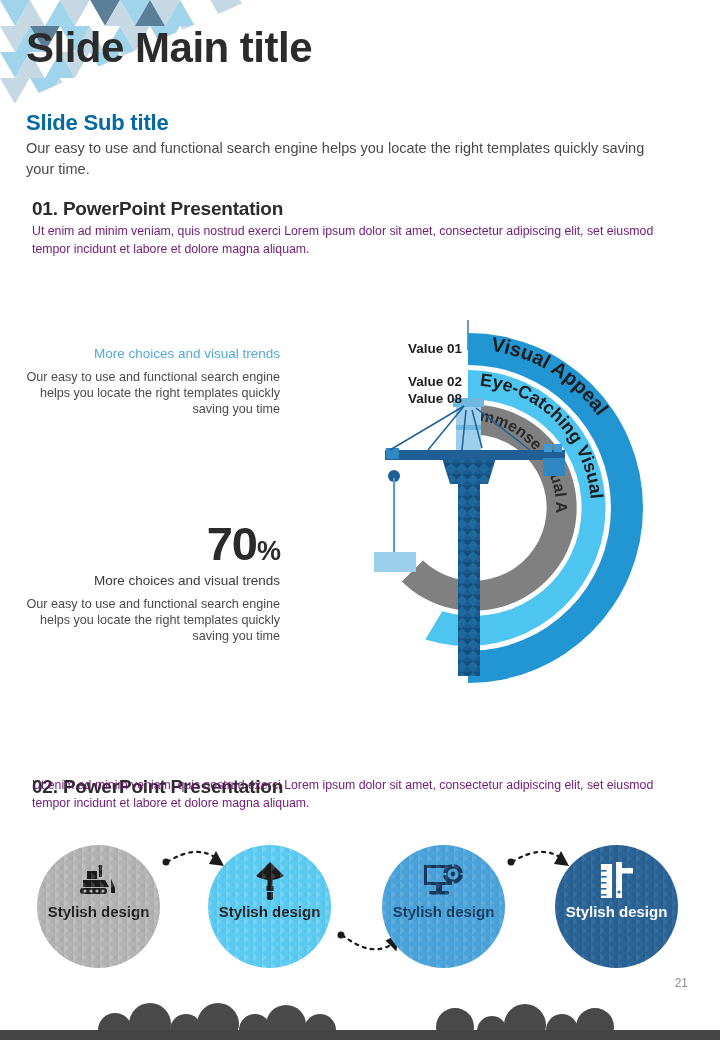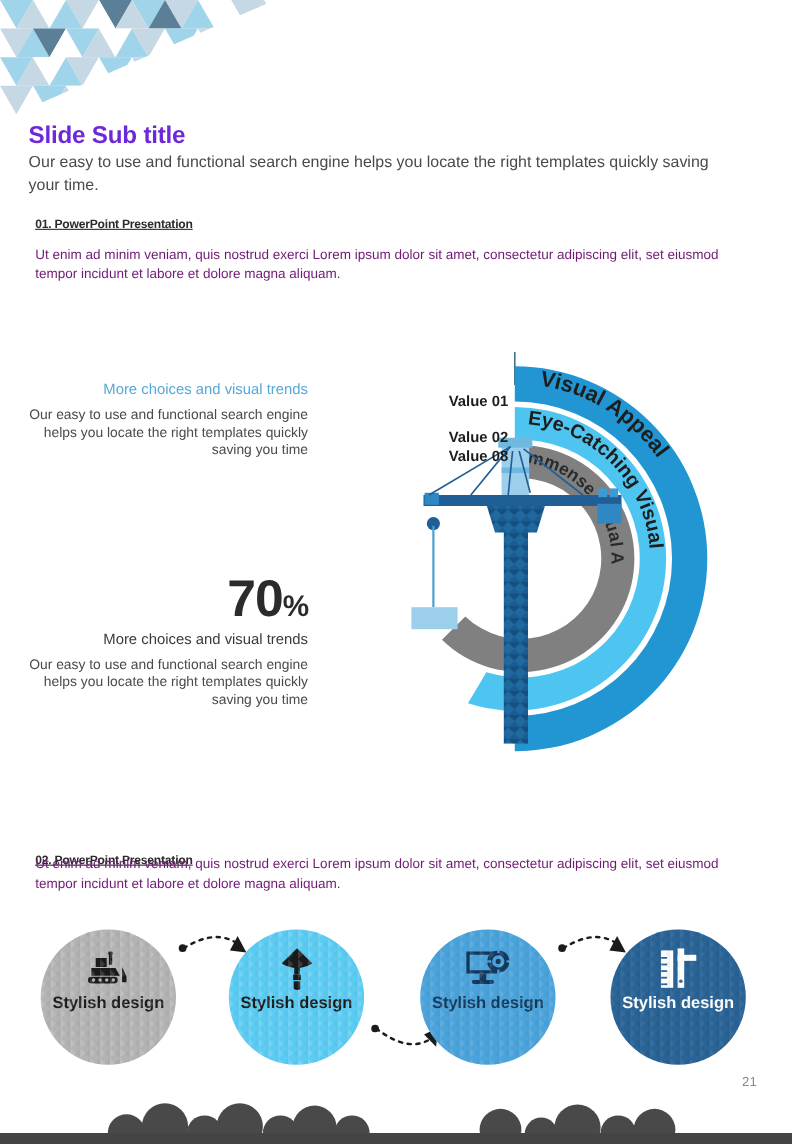--- a/index.html
+++ b/index.html
@@ -17,30 +17,30 @@
   .corner-deco{position:absolute;left:0;top:0;width:300px;height:110px;z-index:1;pointer-events:none;}
 
   
   .main-title{
     position:absolute;left:26px;top:26px;z-index:3;
     font-size:42px;font-weight:bold;color:#2b2b2b;
     letter-spacing:-0.5px;line-height:1.05;
   }
   .sub-title{
     position:absolute;left:26px;top:110px;
-    font-size:22px;font-weight:bold;color:#6d28d9;letter-spacing:-0.2px;
+    font-size:22px;font-weight:bold;color:#0369a1;letter-spacing:-0.2px;
   }
   .sub-desc{
     position:absolute;left:26px;top:138px;width:620px;
     font-size:14.5px;line-height:1.42;color:#4a4a4a;
   }
 
   
   .sec-title{
-    position:absolute;left:32px;font-size:11px;font-weight:bold;color:#2b2b2b;letter-spacing:-0.2px;text-decoration:underline;
+    position:absolute;left:32px;font-size:19px;font-weight:bold;color:#2b2b2b;letter-spacing:-0.2px;
   }
   .sec-desc{
     position:absolute;left:32px;width:660px;font-size:12.3px;line-height:1.5;color:#701a75;
   }
   #sec1-title{top:198px;}
   #sec1-desc{top:222px;}
   #sec2-title{top:776px;}
   #sec2-desc{top:776px;}
 
   
@@ -57,21 +57,21 @@
   .stat-30 .stat-sub{color:#55a8d8;}
   .stat-70 .stat-sub{color:#3a3a3a;}
   .stat-body{font-size:12.6px;line-height:1.28;margin-top:7px;color:#4a4a4a;}
 
   
   .arc-wrap{position:absolute;left:330px;top:298px;width:370px;height:420px;}
   .value-labels{position:absolute;left:378px;top:342px;width:84px;text-align:right;z-index:5;}
   .value-labels div{
     font-size:13.5px;font-weight:bold;color:#1d1d1d;line-height:1;
   }
-  #vl0{margin-bottom:19px;margin-top:16px;}
+  #vl0{margin-bottom:19px;}
   #vl1{margin-bottom:4px;}
 
   
   .circles{position:absolute;left:0;top:840px;width:620px;height:140px;}
   .circ{
     position:absolute;width:123px;height:123px;border-radius:50%;
     display:flex;flex-direction:column;align-items:center;justify-content:flex-start;
     overflow:hidden;
   }
   .circ .ic{margin-top:16px;height:40px;display:flex;align-items:center;justify-content:center;}
@@ -147,20 +147,21 @@
       <polygon points="15,104 45,104 30,78" fill="#ffffff"></polygon>
       <polygon points="30,78 60,78 45,104" fill="#9fd4ea"></polygon>
       <polygon points="45,104 75,104 60,78" fill="#c5d8e3"></polygon>
       <polygon points="60,78 90,78 75,104" fill="#ffffff"></polygon>
 
       <polygon points="300,110 300,0 250,0 0,110" fill="#ffffff"></polygon>
       <polygon points="0,110 300,110 300,104 0,104" fill="#ffffff"></polygon>
     </g>
   </svg>
 
+  <div class="main-title">Slide Main title</div>
   <div class="sub-title">Slide Sub title</div>
   <div class="sub-desc">Our easy to use and functional search engine helps you locate the right templates quickly saving your time.</div>
 
   <div class="sec-title" id="sec1-title">01. PowerPoint Presentation</div>
   <div class="sec-desc" id="sec1-desc">Ut enim ad minim veniam, quis nostrud exerci  Lorem ipsum dolor sit amet, consectetur adipiscing elit, set eiusmod tempor incidunt et labore et dolore magna aliquam.</div>
 
   <div class="stat stat-30" id="stat-30">
     <div class="stat-sub">More choices and visual trends</div>
     <div class="stat-body">Our easy to use and functional search engine helps you locate the right templates quickly saving you time</div>
   </div>

